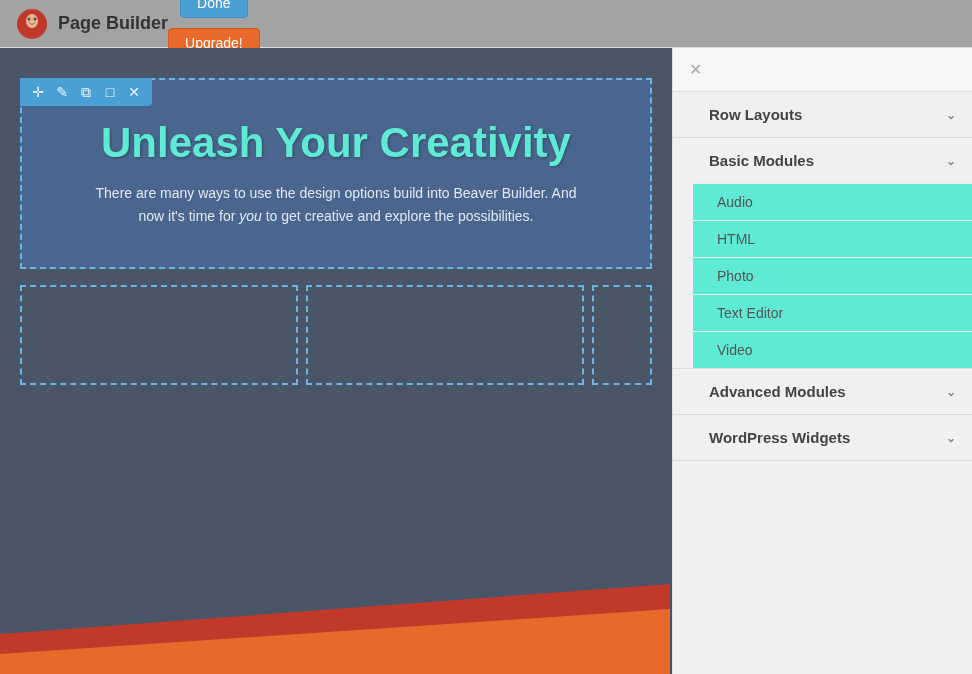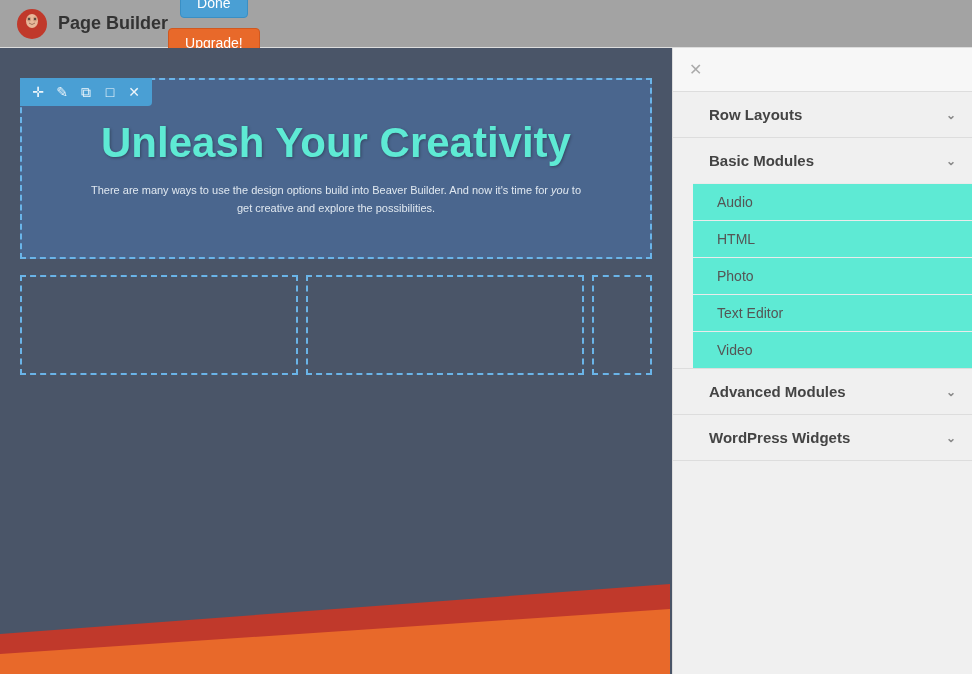--- a/index.html
+++ b/index.html
@@ -128,21 +128,21 @@
     .content-heading {
       font-size: 42px;
       font-weight: 800;
       color: #5eead4;
       text-shadow: 1px 1px 3px rgba(0,0,0,0.3);
       margin-top: 20px;
       margin-bottom: 16px;
       line-height: 1.1;
     }
     .content-text {
-      font-size: 11px;
+      font-size: 14px;
       color: #e0e8f0;
       line-height: 1.6;
       max-width: 500px;
       margin: 0 auto;
       padding-bottom: 20px;
     }
     .content-text em {
       font-style: italic;
     }
 

